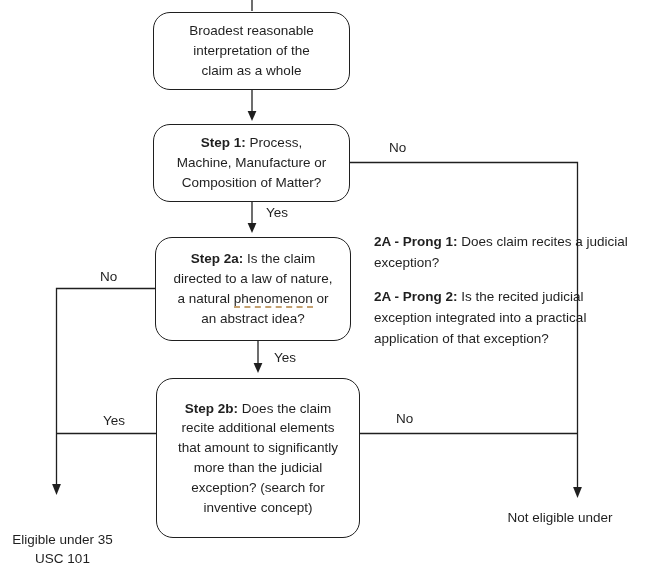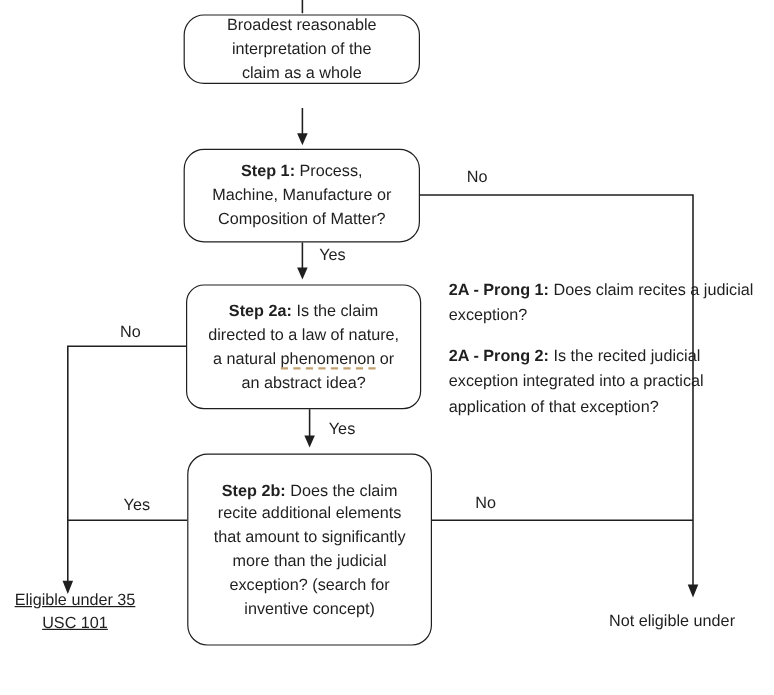--- a/index.html
+++ b/index.html
@@ -12,40 +12,40 @@
   }
   svg.wires { position:absolute; left:0; top:0; width:645px; height:579px; }
   .wire { stroke: var(--line, #1f1f1f); stroke-width:1.3; fill:none; }
   .head { fill: var(--line, #1f1f1f); stroke:none; }
   .node {
     position:absolute; box-sizing:border-box; background:#fff;
     border:1.4px solid var(--line, #1f1f1f); border-radius:17px;
     display:flex; align-items:center; justify-content:center;
     text-align:center; line-height:19.8px;
   }
-  .n1  { left:153px; top:12px;  width:197px; height:58px;  padding:0 22px; }
+  .n1  { left:153px; top:12px;  width:197px; height:78px;  padding:0 22px; }
   .n2  { left:153px; top:124px; width:197px; height:78px;  padding:0 20px; }
-  .n2a { left:155px; top:237px; width:196px; height:104px; padding:0 17px;border-radius:15px; }
+  .n2a { left:155px; top:237px; width:196px; height:104px; padding:0 17px; }
   .n2b { left:156px; top:378px; width:204px; height:160px; padding:0 13px; }
   .b { font-weight:bold; }
   .spell {
     border-bottom:2px dashed var(--spell-underline, #c4a171);
     padding-bottom:0;
   }
   .edge-label { position:absolute; white-space:nowrap; }
   .el-step1-no  { left:389px; top:140px; }
   .el-step1-yes { left:266px; top:205px; }
   .el-step2a-no { left:100px; top:269px; }
   .el-step2a-yes{ left:274px; top:350px; }
   .el-step2b-yes{ left:103px; top:413px; }
   .el-step2b-no { left:396px; top:411px; }
   .annotations { position:absolute; left:374px; top:231px; width:270px; line-height:21px; }
   .annotations p { margin:0 0 13px 0; }
   .outcome { position:absolute; text-align:center; line-height:19px; }
-  .outcome-eligible     { left:2px;   top:490px; width:121px;text-decoration:underline; }
+  .outcome-eligible     { left:2px;   top:530px; width:121px; }
   .outcome-not-eligible { left:499px; top:508px; width:122px; }
 </style>
 </head>
 <body>
 
 <div class="canvas">
 
   <svg class="wires" viewBox="0 0 645 579" aria-hidden="true">
     <path class="wire" d="M252,0 L252,11"></path>
 

